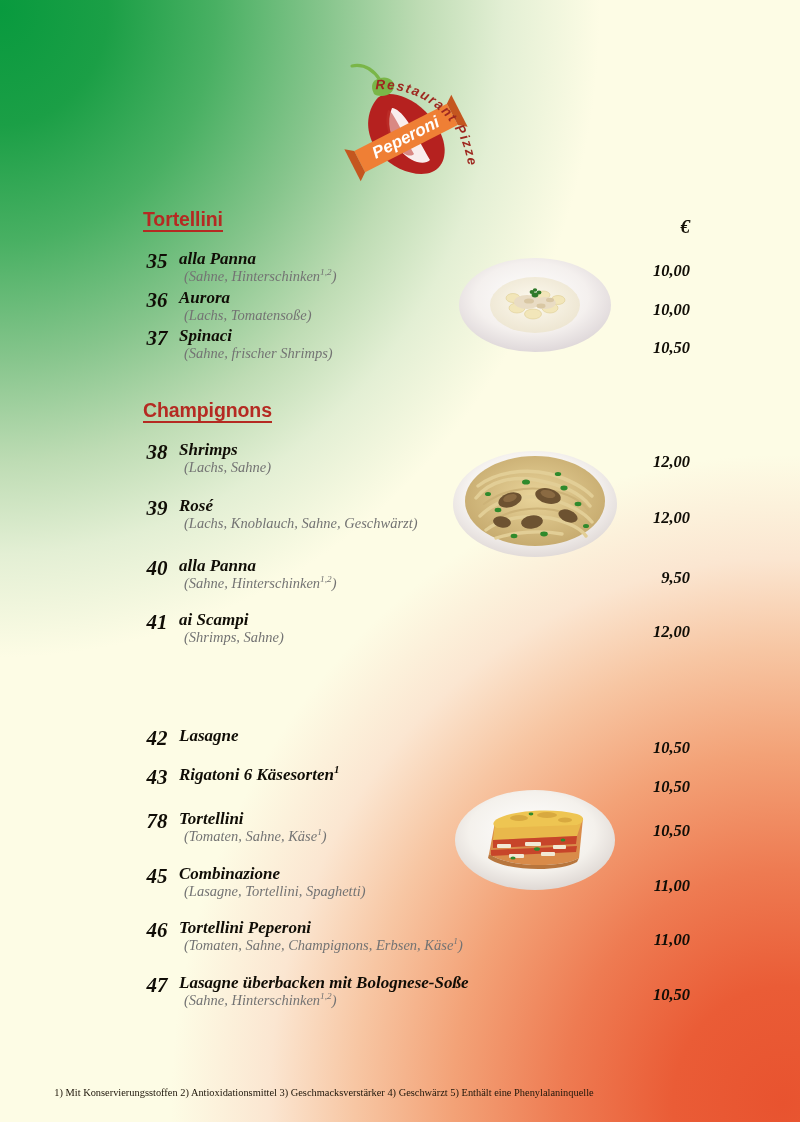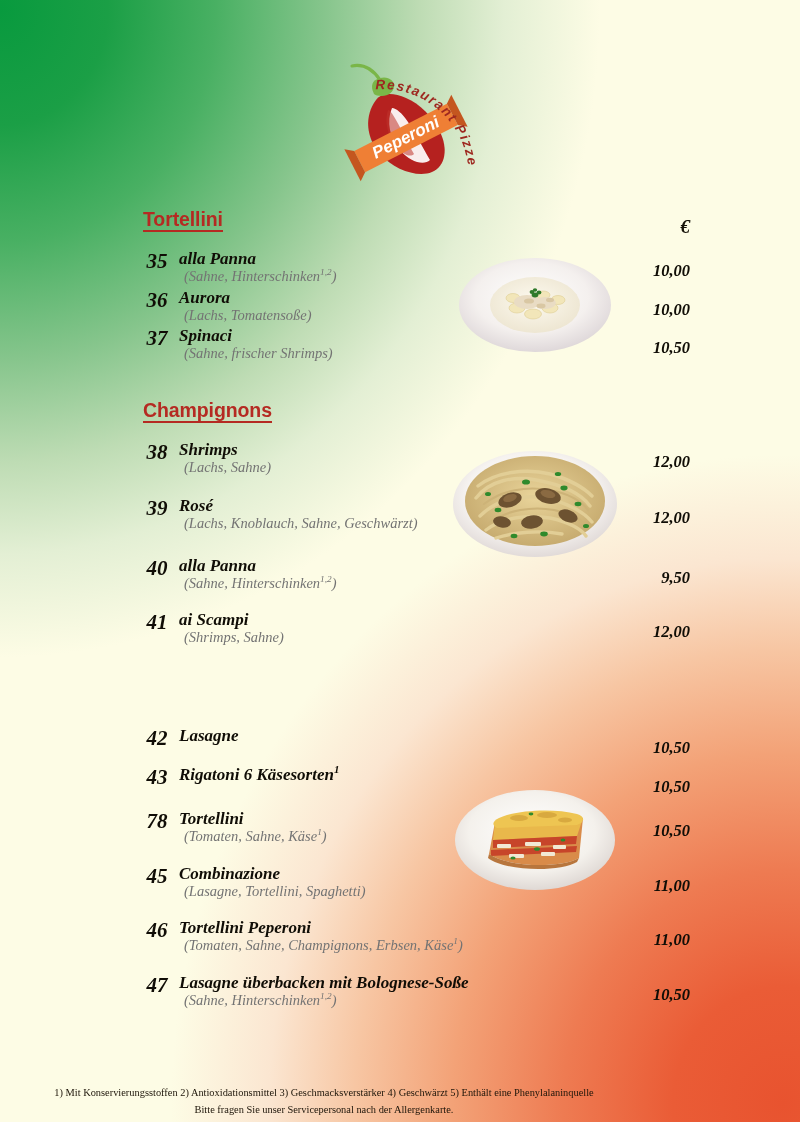--- a/index.html
+++ b/index.html
@@ -446,17 +446,16 @@
 
     <div class="item" style="top:973px;">
       <span class="num">47</span>
       <span class="nm">Lasagne überbacken mit Bolognese-Soße</span>
       <span class="desc"><span>(Sahne, Hinterschinken</span><sup>1,2</sup><span>)</span></span>
       <span class="price">10,50</span>
     </div>
 
     <div id="footer">
       <div>1) Mit Konservierungsstoffen 2) Antioxidationsmittel 3) Geschmacksverstärker 4) Geschwärzt 5) Enthält eine Phenylalaninquelle</div>
-      <div>Bitte fragen Sie unser Servicepersonal nach der Allergenkarte.</div>
     </div>
 
   </div>
 </div>
 
 </body></html>

